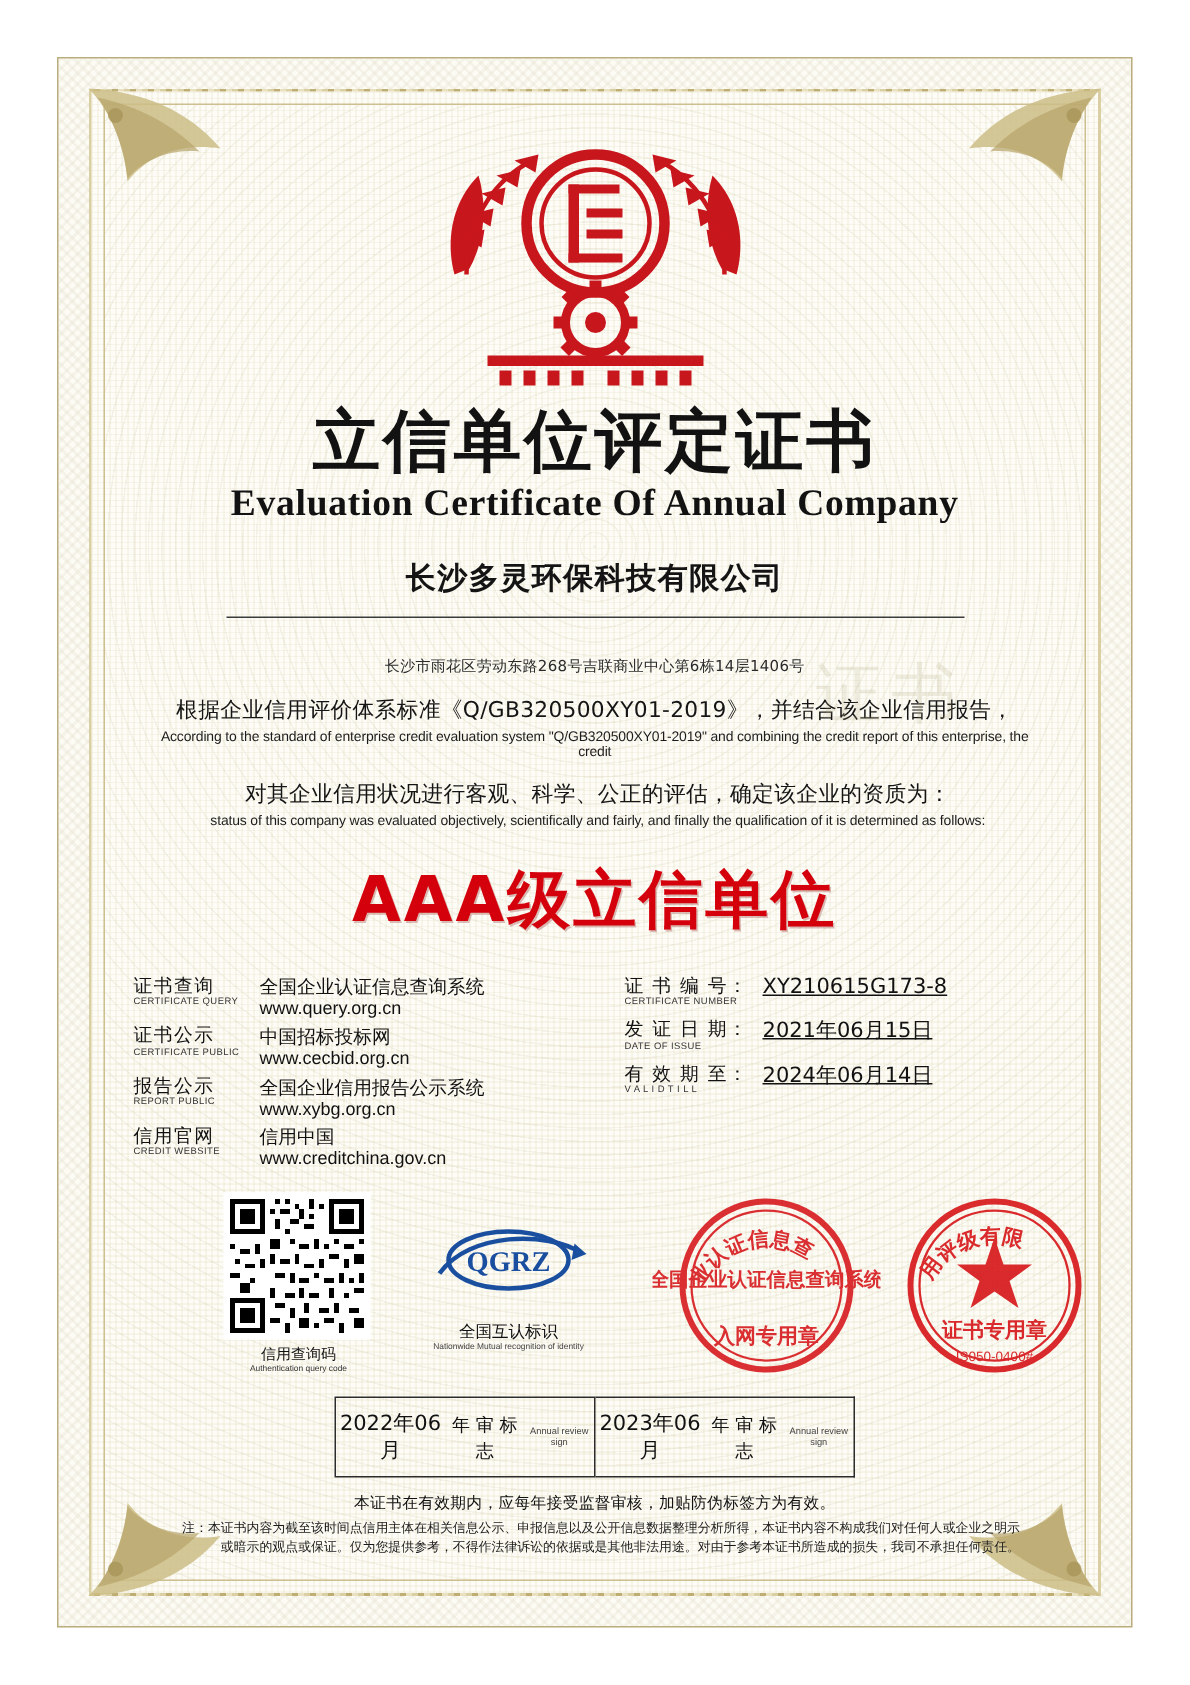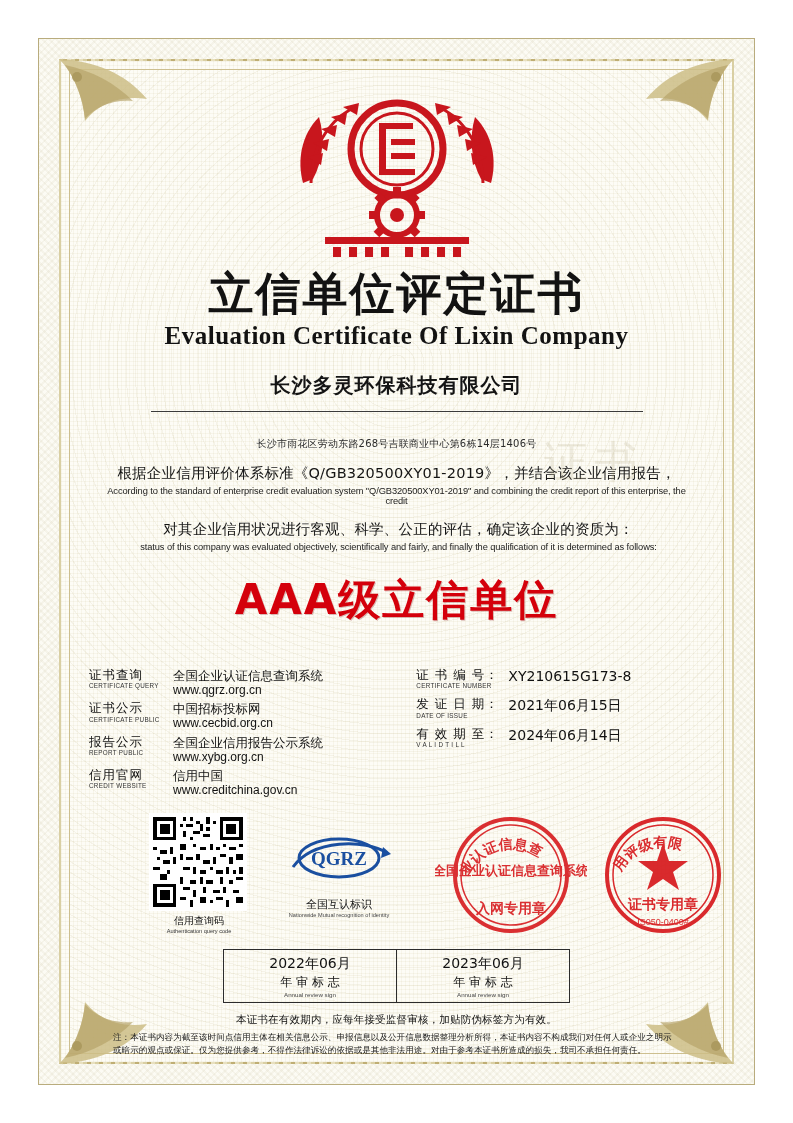--- a/index.html
+++ b/index.html
@@ -161,21 +161,21 @@
     font-size: 20px;
     font-weight: bold;
     color: #d4000b;
     letter-spacing: 5px;
     margin-top: 2px;
   }
 
   
   .info {
     display: flex;
-    margin-top: 40px;
+    margin-top: 22px;
     padding: 0 10px;
     justify-content: space-between;
     text-align: left;
   }
   .info-left { width: 330px; }
   .info-right { width: 290px; }
 
   .inforow {
     display: flex;
     align-items: flex-start;
@@ -212,21 +212,21 @@
   }
   .val .url {
     font-family: "Liberation Sans", sans-serif;
     font-size: 12px;
     color: #111;
     display: block;
     line-height: 1.2;
   }
   .info-right .lab { width: 92px; flex: 0 0 92px; }
   .info-right .inforow { margin-bottom: 8px; }
-  .info-right .val .cn { font-size: 14px; }
+  .info-right .val .cn { font-size: 14px; text-decoration: underline; }
 
   
   .mid {
     position: relative;
     height: 130px;
     margin-top: 12px;
   }
   .qr {
     position: absolute;
     left: 70px;
@@ -281,21 +281,21 @@
   .annual {
     display: flex;
     justify-content: center;
     margin-top: 6px;
   }
   .abox {
     width: 172px;
     height: 52px;
     border: 1px solid #2c2c2c;
     display: flex;
-    flex-direction: column;
+    flex-direction: row;
     align-items: center;
     justify-content: center;
   }
   .abox + .abox { border-left: none; }
   .abox .y {
     font-family: "DejaVu Sans", sans-serif;
     font-size: 14px;
     color: #111;
   }
   .abox .t {
@@ -315,21 +315,21 @@
     font-size: 10.5px;
     color: #111;
     margin-top: 10px;
     letter-spacing: 0.2px;
   }
   .fineprint {
     font-family: "DejaVu Sans", sans-serif;
     font-size: 8.6px;
     color: #1a1a1a;
     line-height: 1.5;
-    text-align: left;
+    text-align: right;
     padding: 4px 34px 0 34px;
   }
 
   
   .watermark {
     position: absolute;
     right: 70px;
     top: 360px;
     font-family: "DejaVu Sans", sans-serif;
     font-size: 44px;
@@ -439,21 +439,21 @@
           <rect x="114" y="160" width="8" height="10"></rect>
           <rect x="138" y="160" width="8" height="10"></rect>
           <rect x="154" y="160" width="8" height="10"></rect>
           <rect x="170" y="160" width="8" height="10"></rect>
           <rect x="186" y="160" width="8" height="10"></rect>
         </g>
       </svg>
     </div>
 
     <div class="title-cn">立信单位评定证书</div>
-    <div class="title-en">Evaluation Certificate Of Lixin Company</div>
+    <div class="title-en">Evaluation Certificate Of Annual Company</div>
 
     <div class="company">长沙多灵环保科技有限公司</div>
     <div class="rule"></div>
     <div class="address">长沙市雨花区劳动东路268号吉联商业中心第6栋14层1406号</div>
 
     <div class="para">
       <div class="cn">根据企业信用评价体系标准《Q/GB320500XY01-2019》，并结合该企业信用报告，</div>
       <div class="en">According to the standard of enterprise credit evaluation system "Q/GB320500XY01-2019" and combining the credit report of this enterprise, the credit</div>
     </div>
     <div class="para para2">
@@ -466,21 +466,21 @@
     <div class="info">
       <div class="info-left">
 
         <div class="inforow">
           <div class="lab">
             <span class="cn">证书查询</span>
             <span class="en">CERTIFICATE QUERY</span>
           </div>
           <div class="val">
             <span class="cn">全国企业认证信息查询系统</span>
-            <span class="url">www.qgrz.org.cn</span>
+            <span class="url">www.query.org.cn</span>
           </div>
         </div>
 
         <div class="inforow">
           <div class="lab">
             <span class="cn">证书公示</span>
             <span class="en">CERTIFICATE PUBLIC</span>
           </div>
           <div class="val">
             <span class="cn">中国招标投标网</span>

